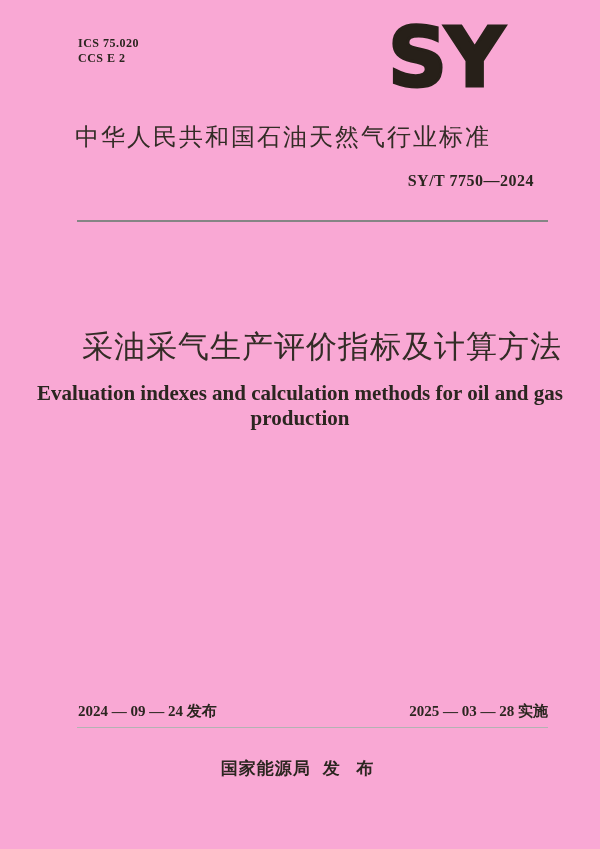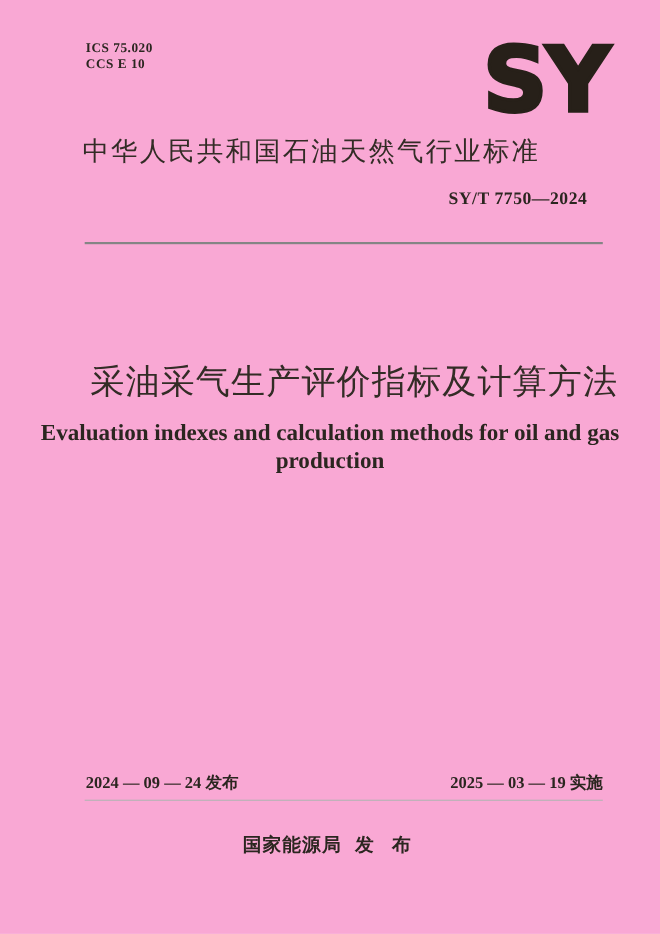--- a/index.html
+++ b/index.html
@@ -26,32 +26,30 @@
     font-weight: bold;
     line-height: 15px;
     letter-spacing: 0.5px;
     color: #2b2620;
   }
 
   
   .logo {
     position: absolute;
     left: 388px;
-    top: 28px;
+    top: 12px;
     width: 130px;
     height: 92px;
     font-family: "DejaVu Sans", "Liberation Sans", sans-serif;
     font-size: 82px;
     font-weight: 900;
     line-height: 92px;
     letter-spacing: -2px;
     color: #272019;
     -webkit-text-stroke: 3px #272019;
-    text-align: center;
-    margin-left: 43px;
   }
 
   
   .header-title {
     position: absolute;
     left: 75px;
     top: 121px;
     width: 475px;
     font-family: "Liberation Sans", "DejaVu Sans", sans-serif;
     font-size: 24px;
@@ -155,38 +153,38 @@
     letter-spacing: 6px;
   }
 </style>
 </head>
 <body>
 
 <div class="page">
 
   <div class="codes">
     <div>ICS 75.020</div>
-    <div>CCS E 10</div>
+    <div>CCS E 2</div>
   </div>
 
   <div class="logo">SY</div>
 
   <div class="header-title">中华人民共和国石油天然气行业标准</div>
 
   <div class="std-number">SY/T 7750—2024</div>
 
   <div class="rule-top"></div>
 
   <div class="title-cn">采油采气生产评价指标及计算方法</div>
 
   <div class="title-en">Evaluation indexes and calculation methods for oil and gas production</div>
 
   <div class="dates-row">
     <div><span>2024 — 09 — 24 </span><span class="cjk">发布</span></div>
-    <div><span>2025 — 03 — 19 </span><span class="cjk">实施</span></div>
+    <div><span>2025 — 03 — 28 </span><span class="cjk">实施</span></div>
   </div>
 
   <div class="rule-bottom"></div>
 
   <div class="issuer-line">
     <span class="issuer-name">国家能源局</span><span class="issue-label">发 布</span>
   </div>
 
 </div>
 

